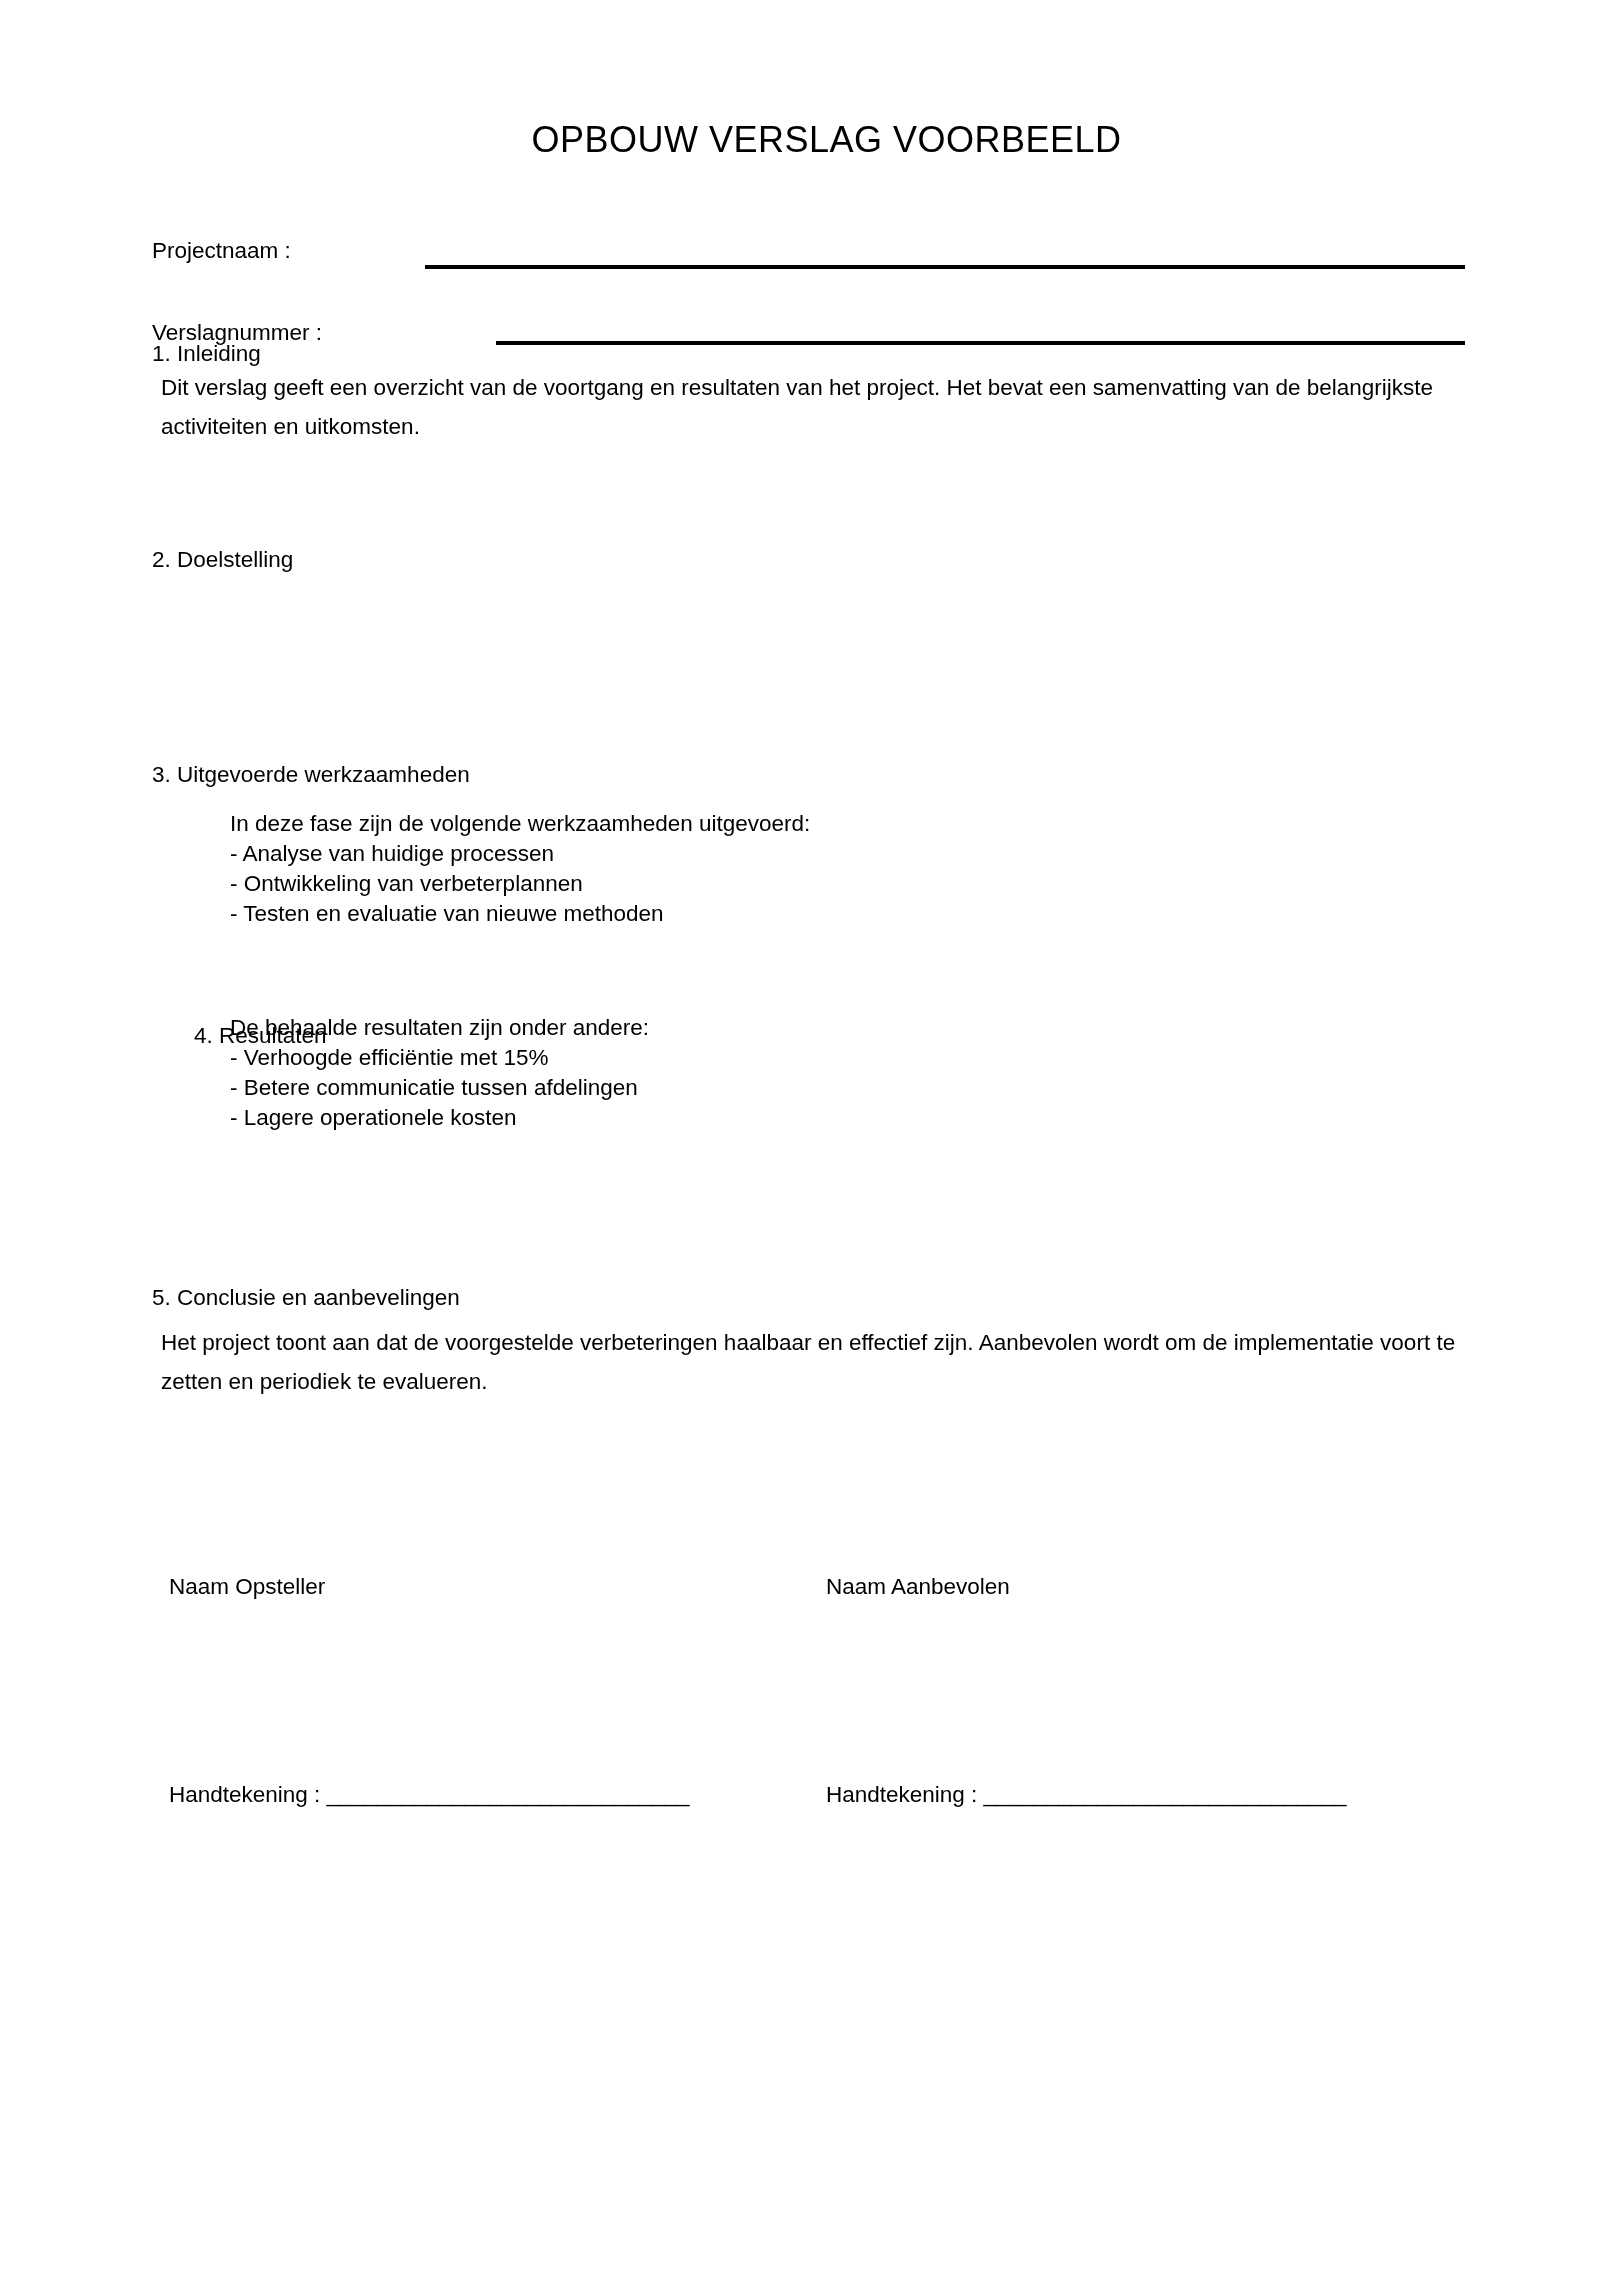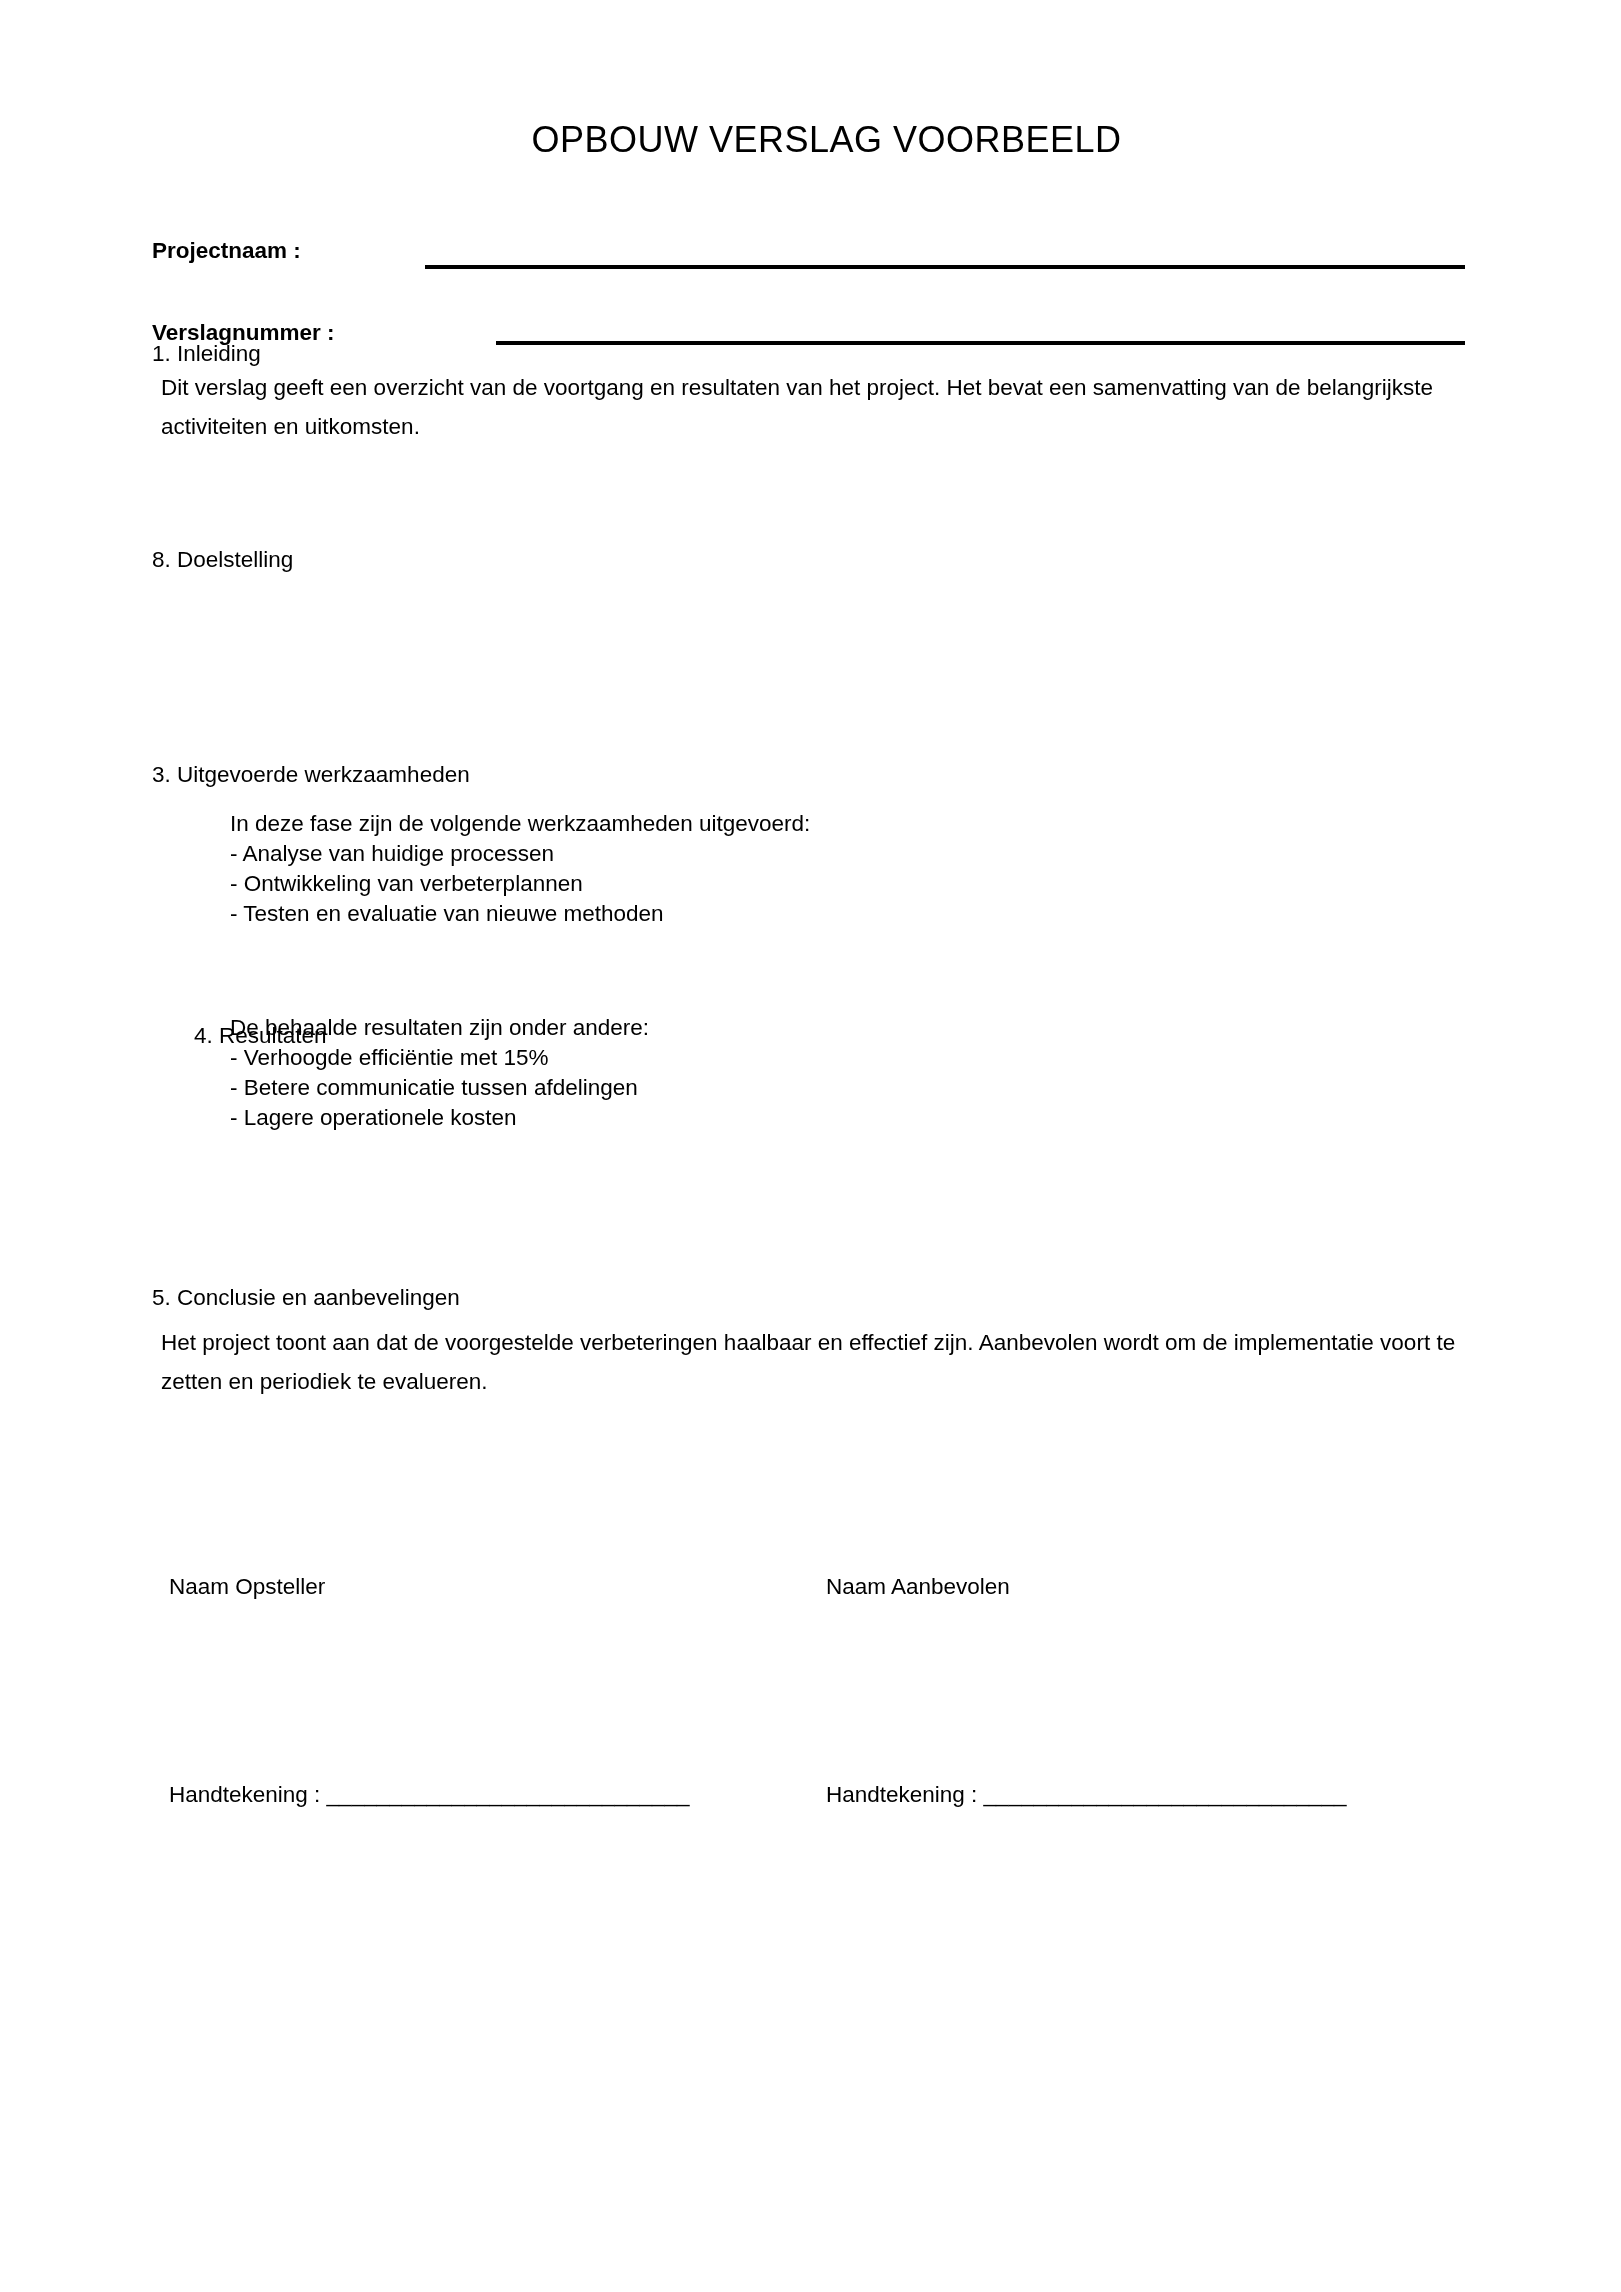--- a/index.html
+++ b/index.html
@@ -33,21 +33,21 @@
     font-weight: 400;
     letter-spacing: 0.5px;
     line-height: 1.1;
     white-space: pre;
   }
 
   
   .field-label {
     position: absolute;
     font-size: 22.5px;
-    font-weight: 700;
+    font-weight: 400;
     line-height: 1.25;
     white-space: pre;
   }
   #field-projectnaam-label { top: 237px; left: 152px; }
   #field-verslagnummer-label { top: 319px; left: 152px; }
 
   .field-rule {
     position: absolute;
     height: 3.9px;
     background: #000000;
@@ -130,21 +130,21 @@
 
   <div class="field-label" id="field-projectnaam-label">Projectnaam :</div>
   <div class="field-rule" id="field-projectnaam-rule"></div>
 
   <div class="field-label" id="field-verslagnummer-label">Verslagnummer :</div>
   <div class="field-rule" id="field-verslagnummer-rule"></div>
 
   <div class="section-heading" id="heading-1">1. Inleiding</div>
   <div class="section-body" id="body-1">Dit verslag geeft een overzicht van de voortgang en resultaten van het project. Het bevat een samenvatting van de belangrijkste activiteiten en uitkomsten.</div>
 
-  <div class="section-heading" id="heading-2">8. Doelstelling</div>
+  <div class="section-heading" id="heading-2">2. Doelstelling</div>
 
   <div class="section-heading" id="heading-3">3. Uitgevoerde werkzaamheden</div>
   <div class="section-list" id="list-3">In deze fase zijn de volgende werkzaamheden uitgevoerd:
 - Analyse van huidige processen
 - Ontwikkeling van verbeterplannen
 - Testen en evaluatie van nieuwe methoden</div>
 
   <div class="section-heading" id="heading-4">4. Resultaten</div>
   <div class="section-list" id="list-4">De behaalde resultaten zijn onder andere:
 - Verhoogde efficiëntie met 15%

